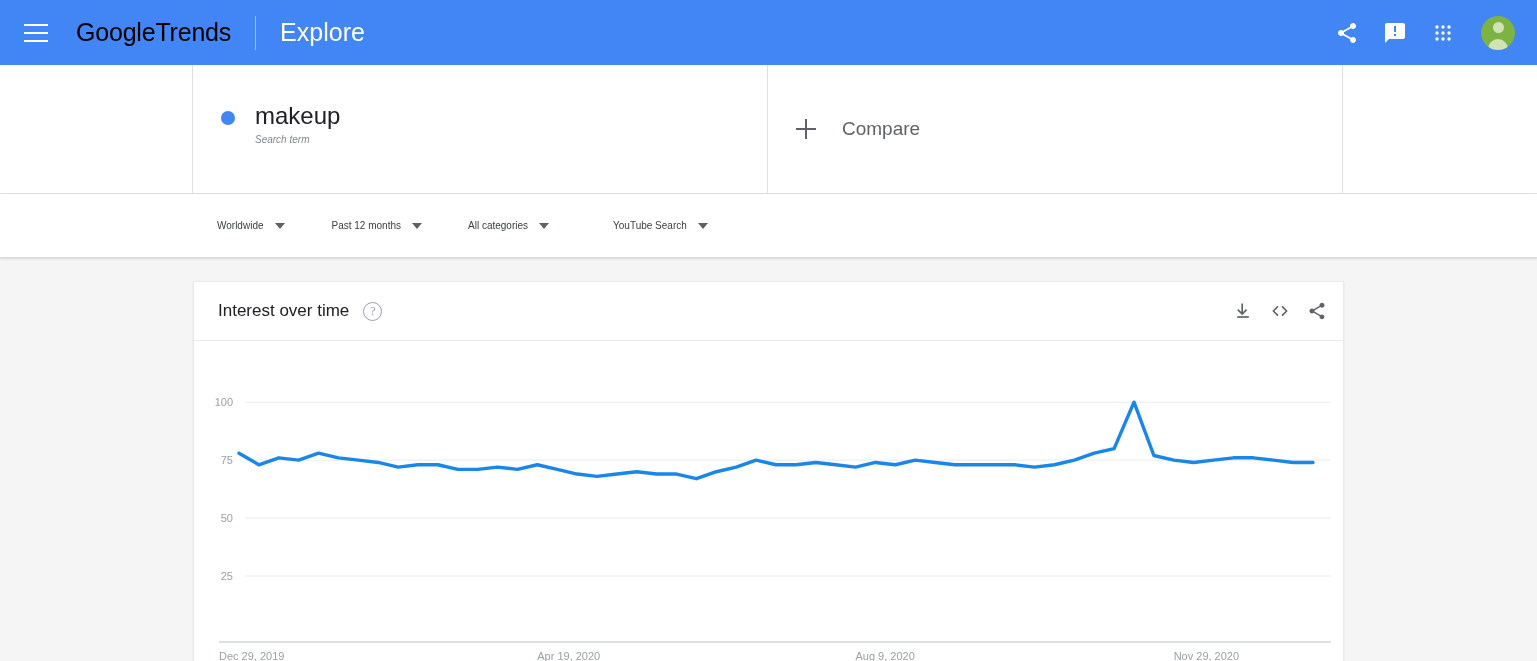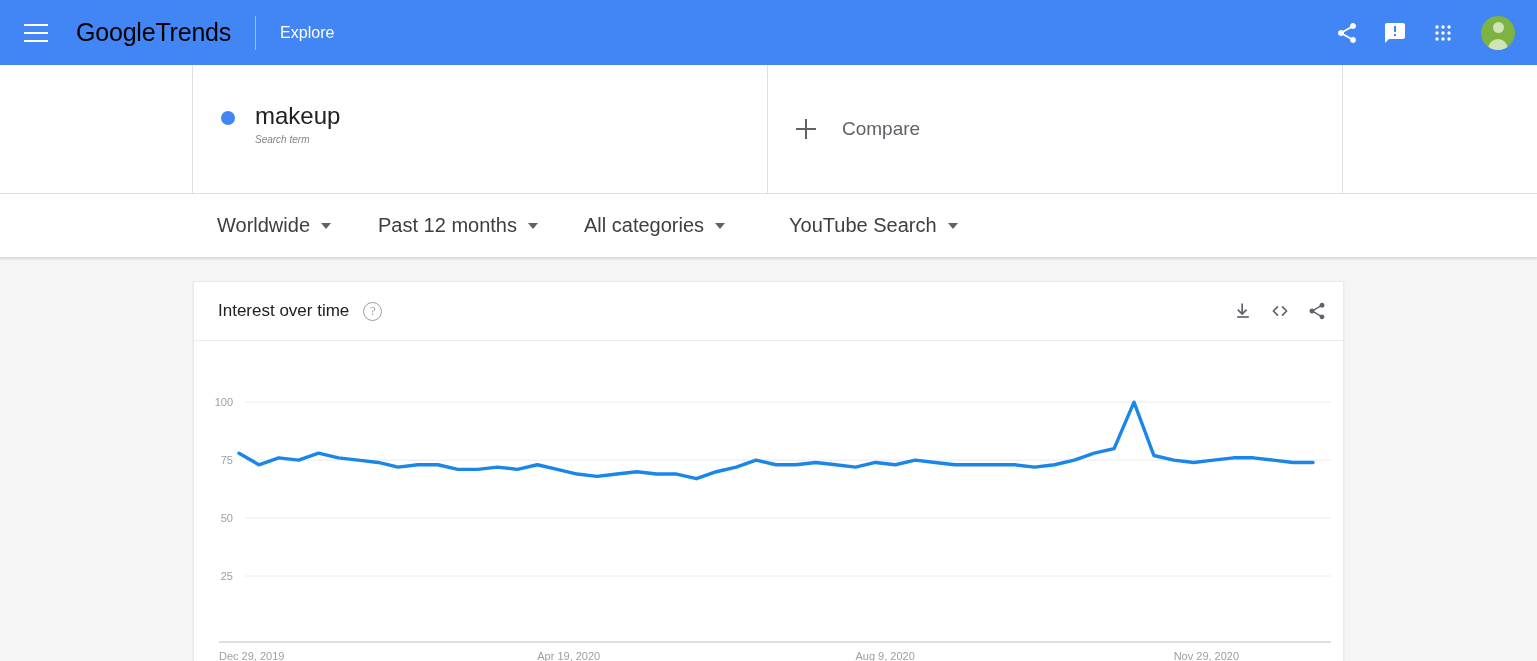--- a/index.html
+++ b/index.html
@@ -28,21 +28,21 @@
     color: #000000; font-size: 25px; letter-spacing: -0.2px;
     white-space: nowrap;
   }
   .brand .g-bold { font-weight: 500; }
   .brand .g-light { font-weight: 400; }
   .bar-divider {
     width: 1px; height: 34px; background: rgba(255,255,255,0.45);
     margin: 0 24px;
   }
   .explore {
-    color: #fff; font-size: 16px; font-weight: 500; white-space: nowrap;
+    color: #fff; font-size: 25px; font-weight: 500; white-space: nowrap;
   }
   .appbar-spacer { flex: 1 1 auto; }
   .appbar-icons { display: flex; align-items: center; gap: 0px; margin-right: 22px; }
   .ic-btn {
     width: 48px; height: 48px;
     display: flex; align-items: center; justify-content: center;
     cursor: pointer;
   }
   .ic-btn svg { display: block; }
   .avatar {
@@ -111,21 +111,21 @@
   .filters-row {
     position: absolute; top: 194px; left: 0;
     width: 1537px; height: 64px;
     background: #fff;
     border-bottom: 1px solid #dadce0;
     box-shadow: 0 1px 2px rgba(60,64,67,0.16);
     display: flex; align-items: center;
   }
   .filter {
     display: flex; align-items: center; cursor: pointer;
-    color: #3c4043; font-size: 20px; white-space: nowrap;
+    color: #3c4043; font-size: 10px; white-space: nowrap;
   }
   .caret {
     width: 0; height: 0; margin-left: 11px;
     border-left: 5px solid transparent;
     border-right: 5px solid transparent;
     border-top: 6px solid #5f6368;
   }
 
   
   .card {

